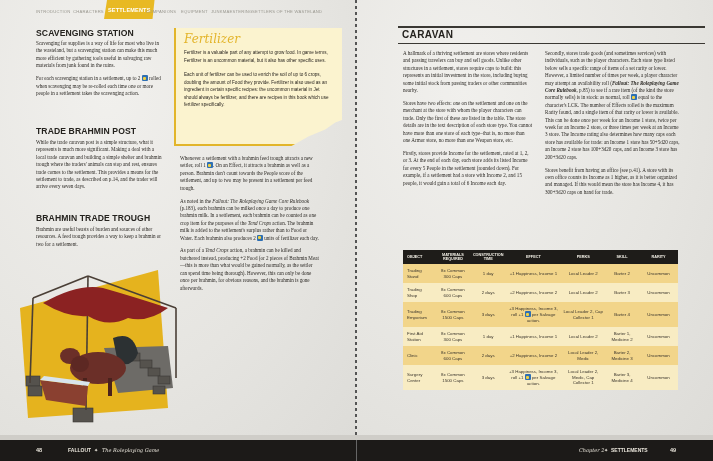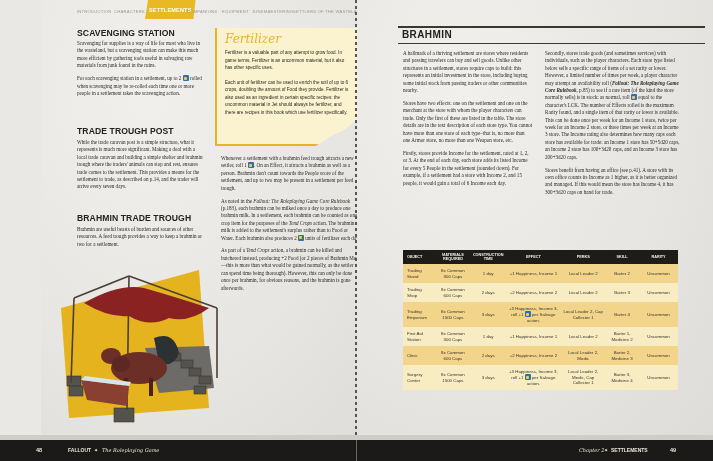--- a/index.html
+++ b/index.html
@@ -8,21 +8,21 @@
     position: relative;
     background: #e9e8e4;
     font-family: "Liberation Serif", serif;
     color: #2a2722;
   }
   .page {
     position: absolute; top: 0; height: 435px;
     background: radial-gradient(ellipse at 30% 20%, #f1f0ed 0%, #e6e5e1 60%, #dddcd8 100%);
     overflow: hidden;
   }
-  .page-left { left: 0; width: 356px; margin-left: 41px; }
+  .page-left { left: 0; width: 356px; }
   .page-right { left: 357px; width: 356px; }
   .gutter {
     position: absolute; left: 355px; top: 0; width: 2px; height: 461px;
     background: repeating-linear-gradient(to bottom, #555 0 3px, transparent 3px 6px);
   }
   
   .nav { position: absolute; top: 0; left: 0; width: 356px; height: 26px; }
   .nav-item {
     position: absolute; top: 9px;
     font-family: "Liberation Sans", sans-serif; font-size: 4.2px; letter-spacing: 0.2px;
@@ -43,21 +43,21 @@
   }
   .body-text p { margin-bottom: 5.5px; }
   .body-text em { font-style: italic; }
   .dice {
     display: inline-block; width: 6px; height: 6px; vertical-align: -1px;
     background: #2e6fb3; border-radius: 1px; position: relative;
   }
   .dice::after { content: ""; position: absolute; left: 1.5px; top: 1.5px; width: 3px; height: 3px; background: #f0d040; border-radius: 1px; }
   
   .sidebar {
-    position: absolute; left: 174px; top: 28px; width: 144px; height: 118px;
+    position: absolute; left: 174px; top: 28px; width: 168px; height: 118px;
     background: #fbf3cf;
     border-left: 2px solid #e2b52a; border-bottom: 2px solid #e2b52a;
     clip-path: polygon(0 0, 100% 0, 100% 78%, 96% 80%, 90% 86%, 80% 92%, 70% 100%, 0 100%);
     padding: 4px 8px 0 8px;
   }
   .sidebar-title {
     font-family: "DejaVu Serif", serif; font-style: italic; font-size: 12px; color: #e3b42a;
     margin-bottom: 3px;
   }
   .sidebar-body { font-family: "Liberation Sans", sans-serif; font-size: 4.6px; line-height: 7.5px; color: #2a2620; }
@@ -104,21 +104,21 @@
     <span class="nav-item" style="left:211px">Junkmaestering</span>
     <span class="nav-item" style="left:252px">Settlers of the Wasteland</span>
   </div>
 
   <h2 class="sub" style="left:36px; top:28px">SCAVENGING STATION</h2>
   <div class="body-text" style="left:36px; top:40px; width:128px">
     <p>Scavenging for supplies is a way of life for most who live in the wasteland, but a scavenging station can make this much more efficient by gathering tools useful in salvaging raw materials from junk found in the ruins.</p>
     <p><span>For each scavenging station in a settlement, up to 2</span> <span class="dice"></span> <span>rolled when scavenging may be re-rolled each time one or more people in a settlement takes the scavenging action.</span></p>
   </div>
 
-  <h2 class="sub" style="left:36px; top:126px">TRADE TROUGH POST</h2>
+  <h2 class="sub" style="left:36px; top:126px">TRADE BRAHMIN POST</h2>
   <div class="body-text" style="left:36px; top:139px; width:128px">
     <p>While the trade caravan post is a simple structure, what it represents is much more significant. Making a deal with a local trade caravan and building a simple shelter and brahmin trough where the traders' animals can stop and rest, ensures trade comes to the settlement. This provides a means for the settlement to trade, as described on p.14, and the trader will arrive every seven days.</p>
   </div>
 
   <h2 class="sub" style="left:36px; top:213px">BRAHMIN TRADE TROUGH</h2>
   <div class="body-text" style="left:36px; top:226px; width:128px">
     <p>Brahmin are useful beasts of burden and sources of other resources. A feed trough provides a way to keep a brahmin or two for a settlement.</p>
   </div>
 
   <div class="sidebar">
@@ -163,21 +163,21 @@
     <rect x="75" y="110" width="4" height="18" fill="#4a221c"></rect>
       <rect x="100" y="110" width="4" height="18" fill="#4a221c"></rect>
     <path d="M32 112 L80 118 L78 138 L38 132 Z" fill="#8a4030"></path>
     <path d="M32 112 L80 118 L82 114 L36 108 Z" fill="#d8e4ec"></path>
   </svg>
 </div>
 
 <div class="page page-right"></div>
 
 <div class="stores-rule"></div>
-<div class="stores-title">BRAHMIN</div>
+<div class="stores-title">CARAVAN</div>
 <div class="stores-rule2"></div>
 
 <div class="body-text" style="left:403px; top:50px; width:130px">
   <p>A hallmark of a thriving settlement are stores where residents and passing travelers can buy and sell goods. Unlike other structures in a settlement, stores require caps to build: this represents an initial investment in the store, including buying some initial stock from passing traders or other communities nearby.</p>
   <p>Stores have two effects: one on the settlement and one on the merchant at the store with whom the player characters can trade. Only the first of these are listed in the table. The store details are in the text description of each store type. You cannot have more than one store of each type–that is, no more than one Armor store, no more than one Weapon store, etc.</p>
   <p>Firstly, stores provide Income for the settlement, rated at 1, 2, or 3. At the end of each day, each store adds its listed Income for every 5 People in the settlement (rounded down). For example, if a settlement had a store with Income 2, and 15 people, it would gain a total of 6 Income each day.</p>
 </div>
 
 <div class="body-text" style="left:545px; top:50px; width:135px">
   <p><span>Secondly, stores trade goods (and sometimes services) with individuals, such as the player characters. Each store type listed below sells a specific range of items of a set rarity or lower. However, a limited number of times per week, a player character may attempt an availability roll (</span><em style="font-weight:bold">Fallout: The Roleplaying Game Core Rulebook</em><span>, p.85) to see if a rare item (of the kind the store normally sells) is in stock: as normal, roll</span> <span class="dice"></span> <span>equal to the character's LCK. The number of Effects rolled is the maximum Rarity found, and a single item of that rarity or lower is available. This can be done once per week for an Income 1 store, twice per week for an Income 2 store, or three times per week at an Income 3 store. The Income rating also determines how many caps each store has available for trade: an Income 1 store has 50+5d20 caps, an Income 2 store has 100+3d20 caps, and an Income 3 store has 200+3d20 caps.</span></p>

